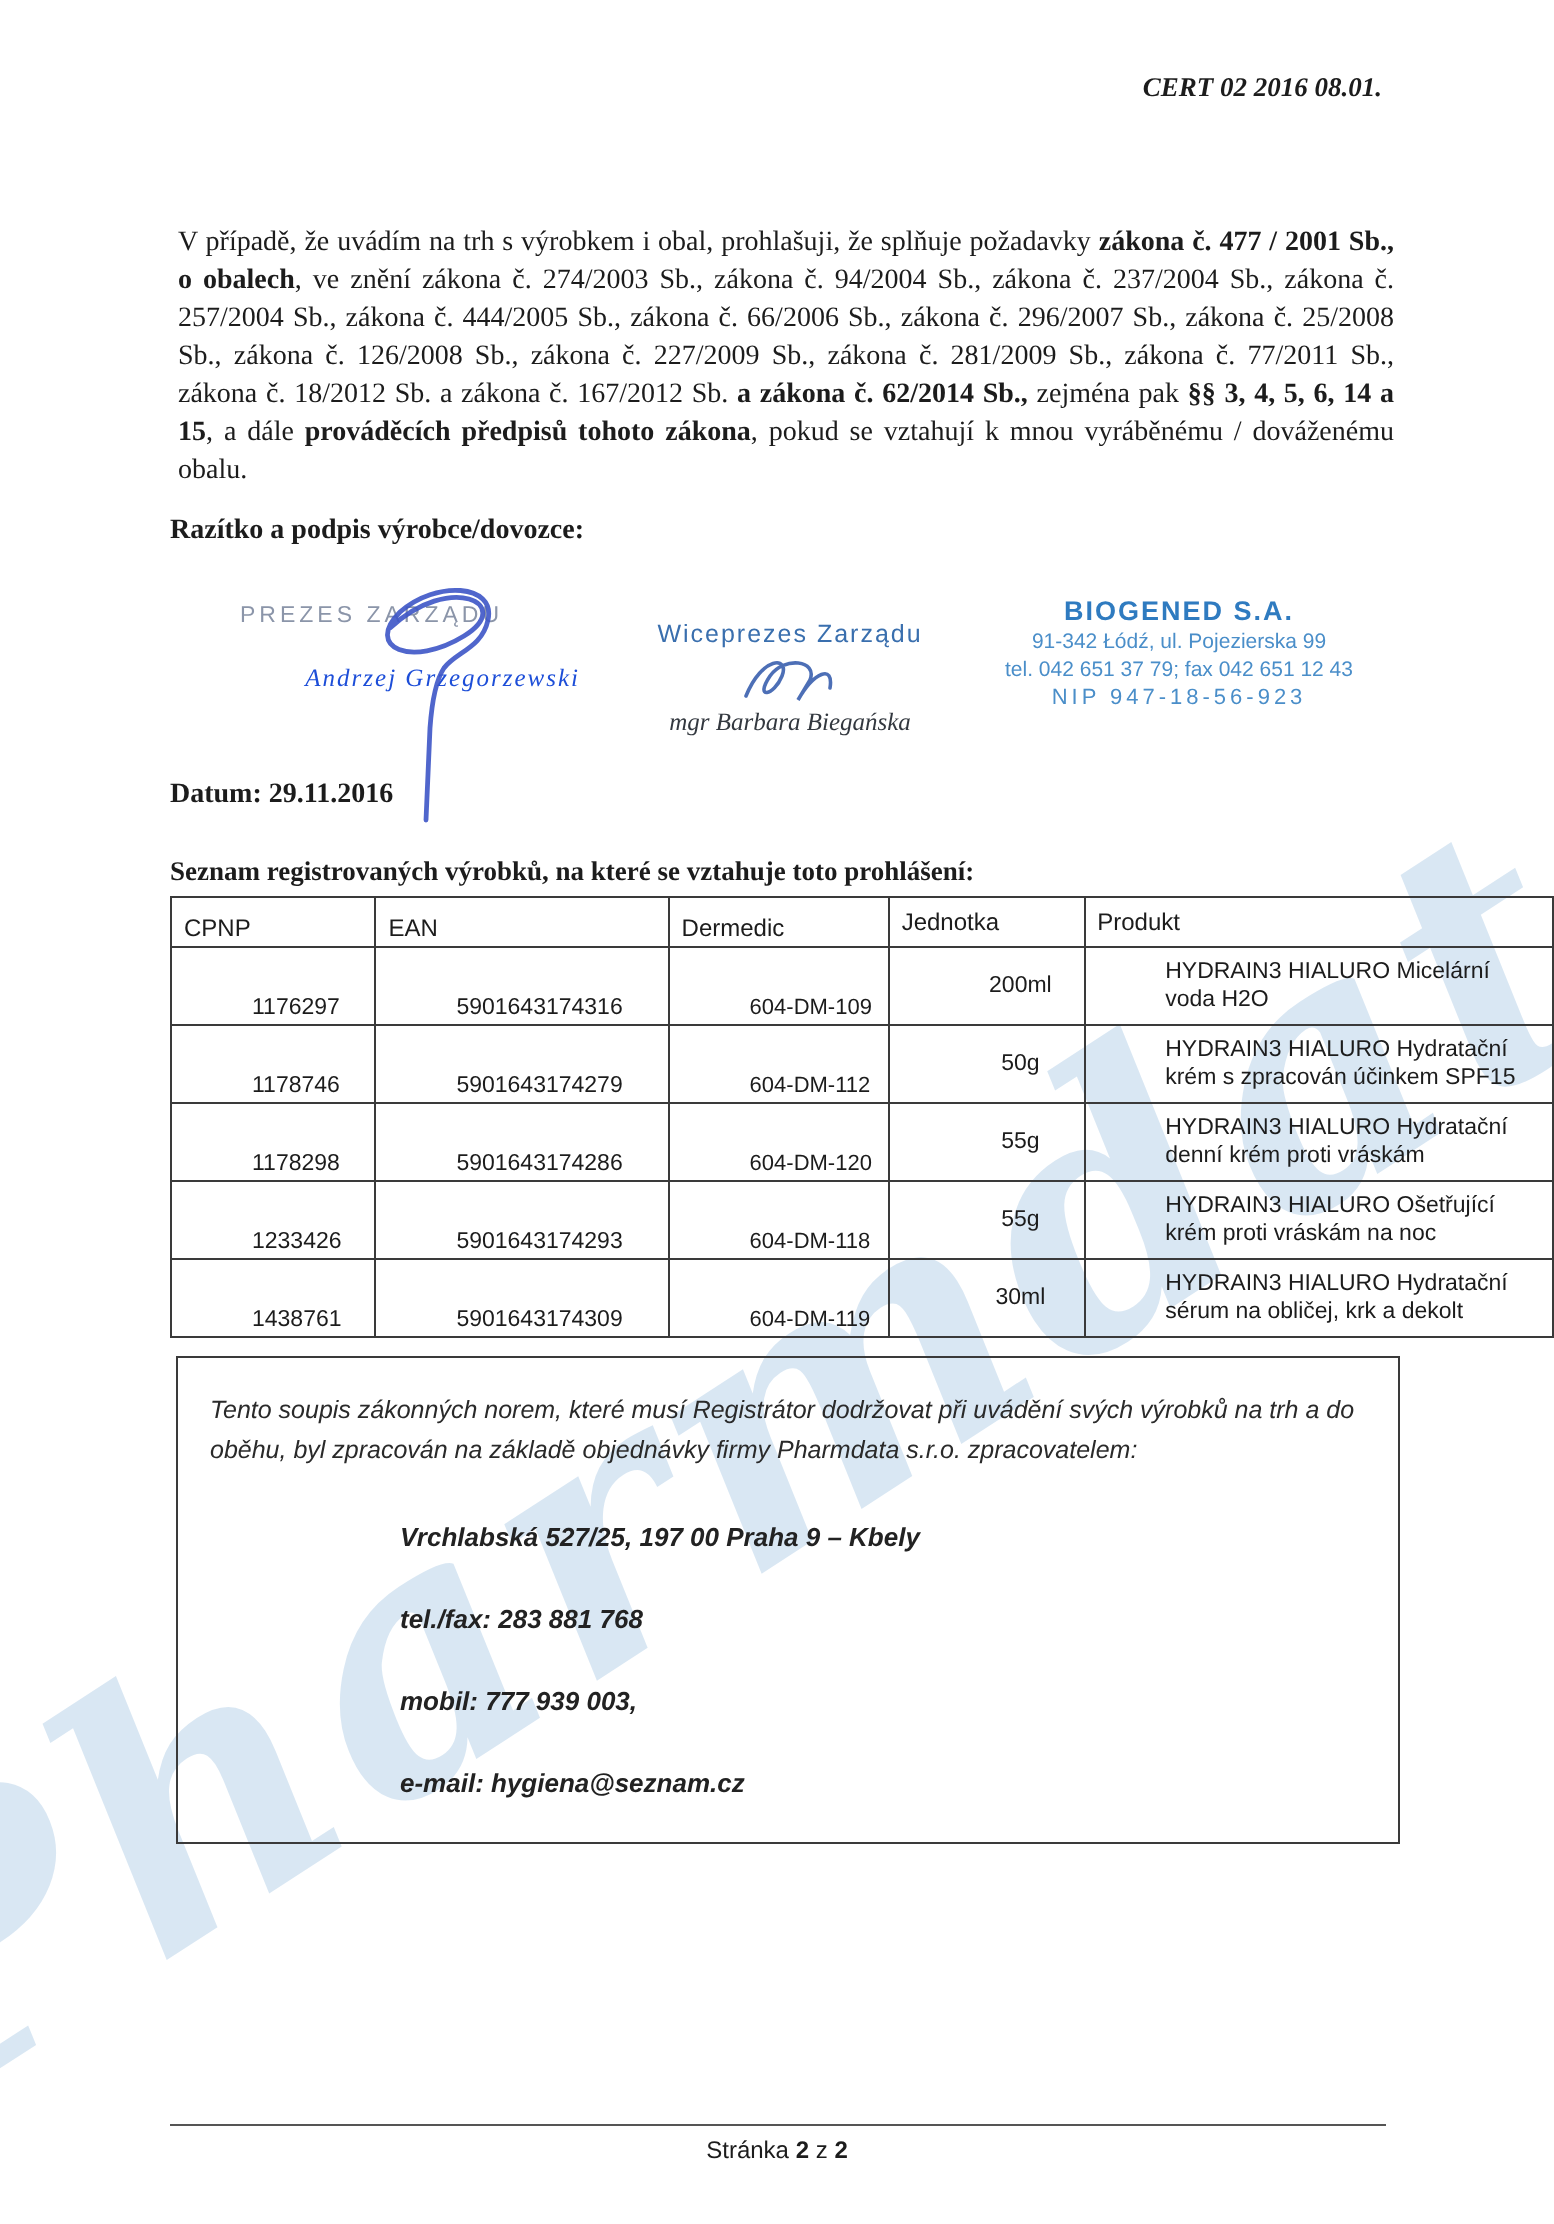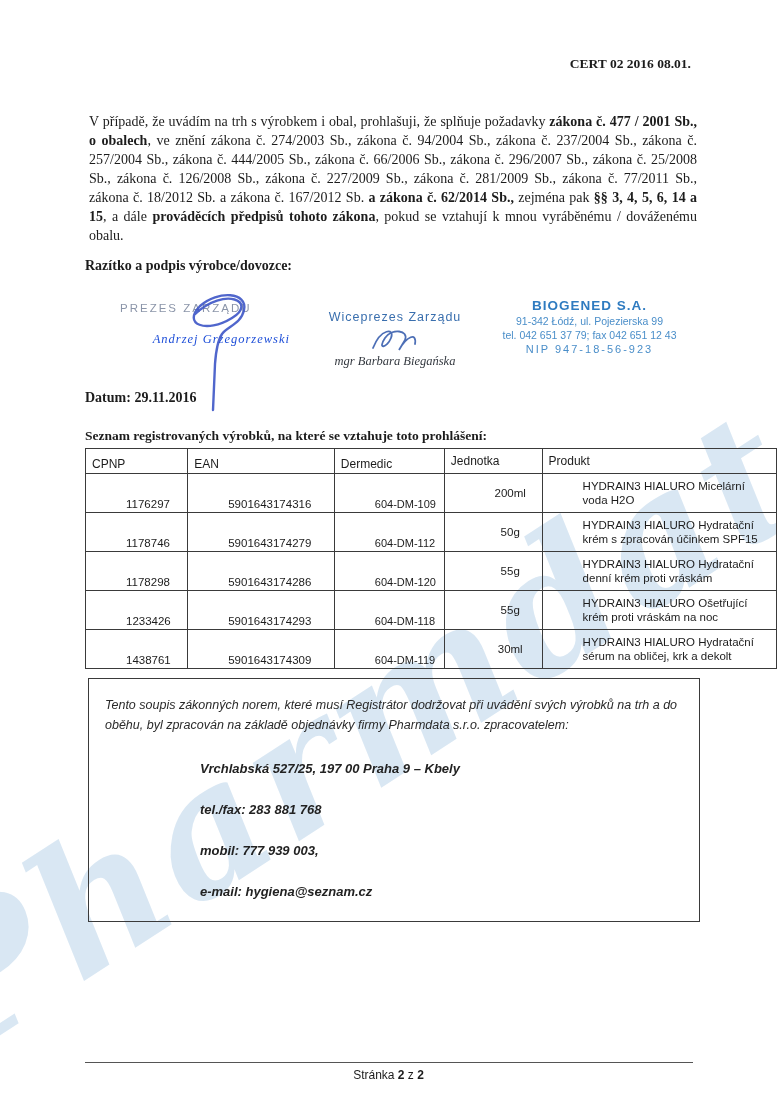--- a/index.html
+++ b/index.html
@@ -23,21 +23,21 @@
     transform:rotate(-33deg);
     transform-origin:0 50%;
     white-space:nowrap;
     pointer-events:none;
     letter-spacing:6px;
     z-index:1;
   }
   .content{position:relative;z-index:2;}
   .doc-ref{
     position:absolute;top:36px;right:86px;
-    font-weight:600;font-size:13.5px;margin-top:20px;
+    font-style:italic;font-weight:600;font-size:13.5px;
   }
   .body-par{
     position:absolute;top:108px;left:85px;width:608px;
     font-size:14px;line-height:19px;text-align:justify;margin:4px;
   }
   .stamp-label{
     position:absolute;top:258px;left:85px;margin:0;
     font-weight:bold;font-size:14px;
   }
   .sig-row{position:absolute;top:292px;left:85px;width:612px;height:110px;}

